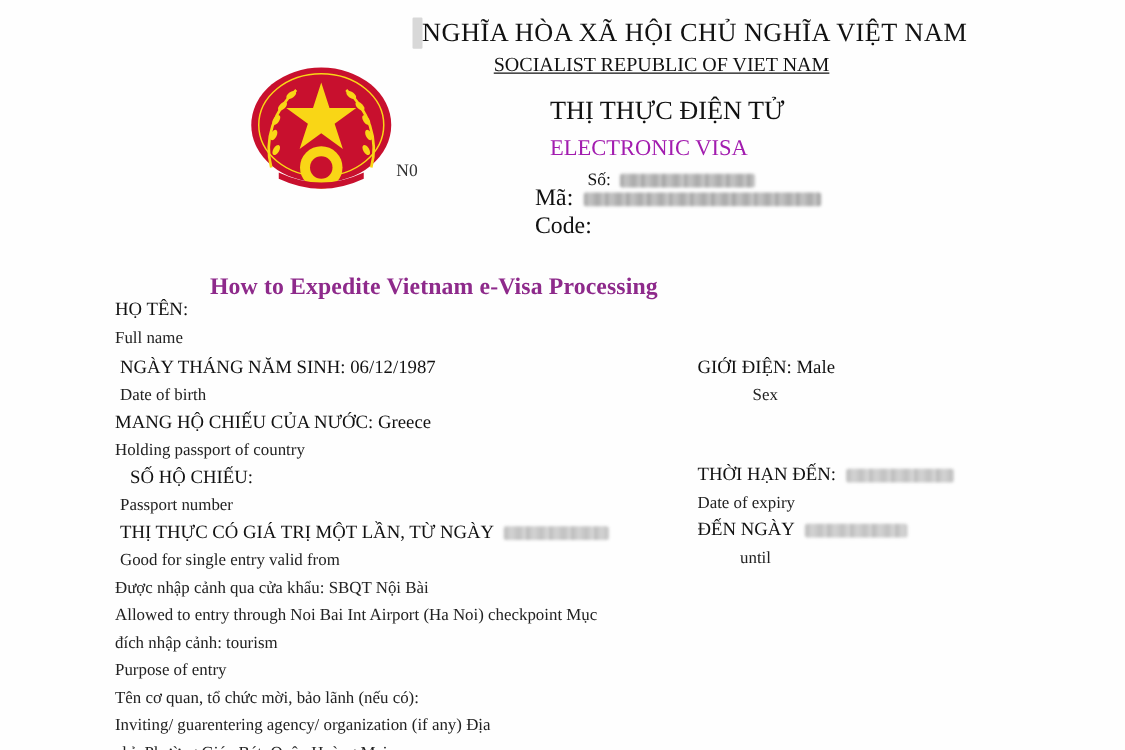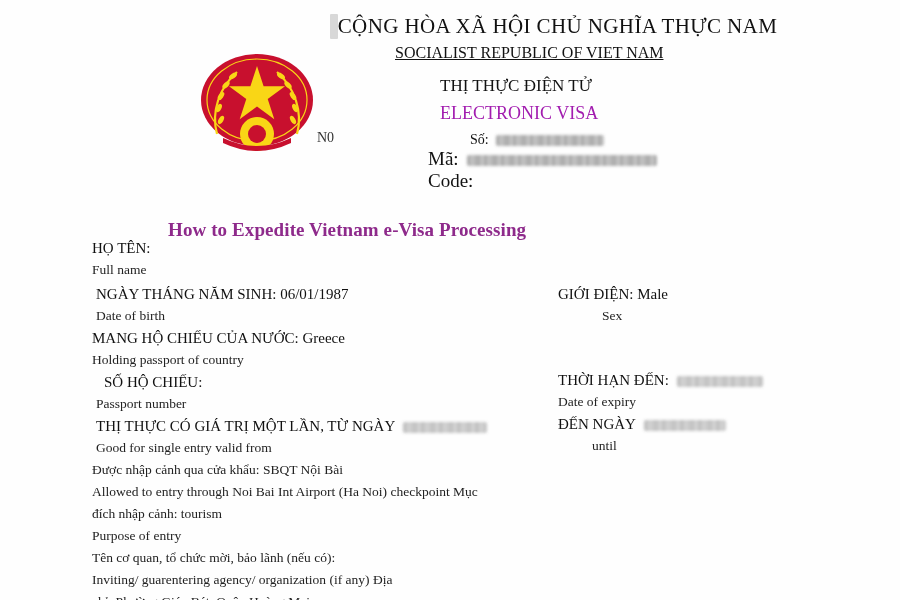--- a/index.html
+++ b/index.html
@@ -71,21 +71,21 @@
     margin-top: 5px;
     margin-left: 65px;
     font-size: 16px;
     text-decoration: underline;
     color: #111;
     white-space: nowrap;
   }
   .t-line3 {
     margin-top: 14px;
     margin-left: 110px;
-    font-size: 17px;
+    font-size: 21px;
     color: #111;
     white-space: nowrap;
   }
   .t-line4 {
     margin-top: 7px;
     margin-left: 110px;
     font-size: 18px;
     color: #a21caf;
     white-space: nowrap;
   }
@@ -207,21 +207,21 @@
 
         <polygon fill="#f9d616" points="60,24 66.6,44.3 88,44.3 70.7,56.9 77.3,77.2 60,64.6 42.7,77.2 49.3,56.9 32,44.3 53.4,44.3"></polygon>
 
         <path d="M26 96 Q60 112 94 96 L94 101 Q60 117 26 101 Z" fill="#c8102e"></path>
       </svg>
     </div>
 
     <div class="n0-label">N0</div>
 
     <div class="title-block">
-      <div class="t-line1"><span class="redact-inline" style="padding:0 1px;">&nbsp;</span><span>CỘNG HÒA XÃ HỘI CHỦ NGHĨA THỰC NAM</span></div>
+      <div class="t-line1"><span class="redact-inline" style="padding:0 1px;">&nbsp;</span><span>NGHĨA HÒA XÃ HỘI CHỦ NGHĨA VIỆT NAM</span></div>
       <div class="t-line2">SOCIALIST REPUBLIC OF VIET NAM</div>
       <div class="t-line3">THỊ THỰC ĐIỆN TỬ</div>
       <div class="t-line4">ELECTRONIC VISA</div>
       <div class="t-line5">
         <span>Số:</span>
         <span class="blur dark" style="width:108px;height:11px;margin-left:4px;"></span>
       </div>
     </div>
 
     <div class="code-block">
@@ -235,21 +235,21 @@
 
   <div class="overlay-title">How to Expedite Vietnam e-Visa Processing</div>
 
   <div class="body">
 
     <div class="f vn" style="left:92px; top:4px;">HỌ TÊN:</div>
     <div class="f en" style="left:92px; top:26px;">Full name</div>
 
     <div class="f vn" style="left:96px; top:50px;">
       <span>NGÀY THÁNG NĂM SINH:</span>
-      <span>06/01/1987</span>
+      <span>06/12/1987</span>
     </div>
     <div class="f en" style="left:96px; top:72px;">Date of birth</div>
 
     <div class="f vn" style="left:558px; top:50px;">
       <span>GIỚI ĐIỆN:</span>
       <span>Male</span>
     </div>
     <div class="f en" style="left:558px; top:72px;margin-left:44px;">Sex</div>
 
     <div class="f vn" style="left:92px; top:94px;">

